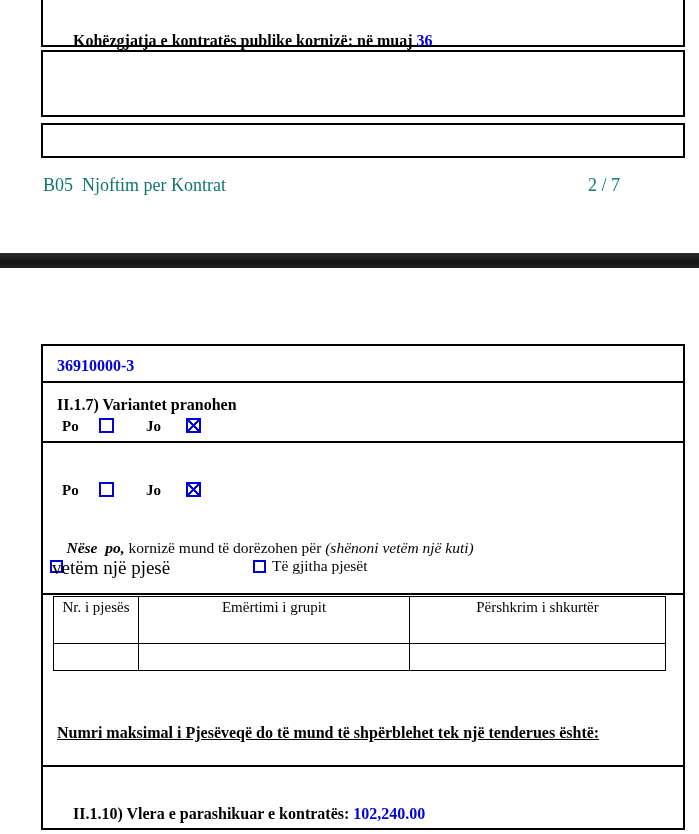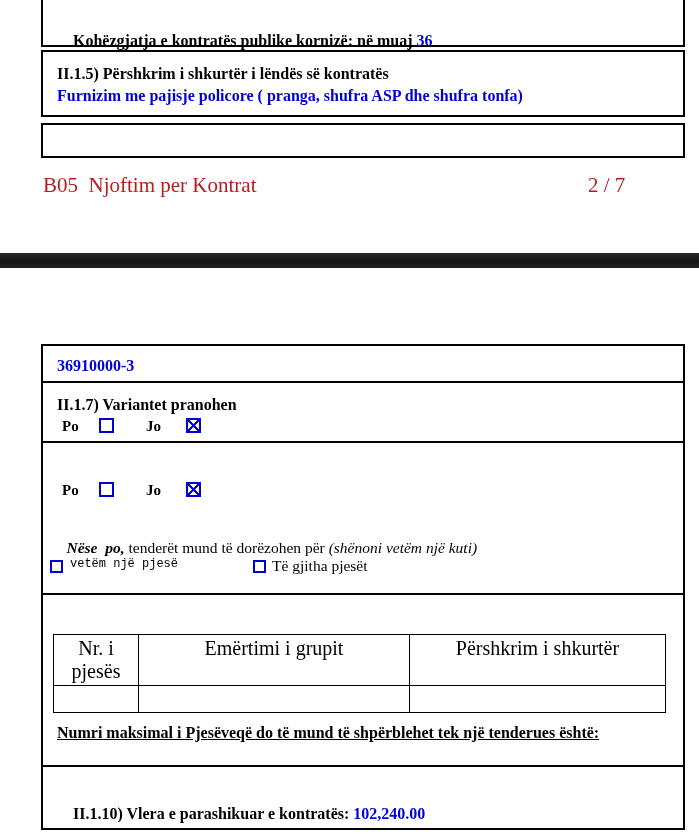--- a/index.html
+++ b/index.html
@@ -6,49 +6,47 @@
   #doc{position:relative;width:699px;height:834px;background:#ffffff;overflow:hidden;
        font-family:"Liberation Serif","DejaVu Serif",serif;color:#000;}
   .abs{position:absolute;white-space:pre;text-align:right;}
   .box{position:absolute;border:2px solid #000;box-sizing:border-box;background:#fff;}
   .hline{position:absolute;height:2px;background:#000;}
   .b{font-weight:bold;}
   .i{font-style:italic;margin-top:19px;}
   .blue{color:var(--blue,#0000d9);}
   .h16{font-size:16px;line-height:20px;}
   .h15{font-size:15px;line-height:19px;}
-  .f14{font-size:21px;line-height:19px;color:#b91c1c;}
+  .f14{font-size:18px;line-height:19px;color:#0f766e;}
   .sepbar{position:absolute;left:0;width:699px;height:15px;
           background:linear-gradient(180deg,#2b2b2b 0%,#161616 55%,#222 100%);}
   .cb{position:absolute;width:15px;height:15px;box-sizing:border-box;
       border:2px solid var(--blue,#0000d9);background:#fff;cursor:pointer;}
   .cb.small{width:13px;height:13px;}
   .cb.checked{background-image:
       linear-gradient(45deg,transparent 41%,var(--blue,#0000d9) 41%,var(--blue,#0000d9) 59%,transparent 59%),
       linear-gradient(135deg,transparent 41%,var(--blue,#0000d9) 41%,var(--blue,#0000d9) 59%,transparent 59%);}
-  table.parts{position:absolute;left:53px;top:634px;width:612px;border-collapse:collapse;
-      table-layout:fixed;font-size:20px;}
+  table.parts{position:absolute;left:53px;top:596px;width:612px;border-collapse:collapse;
+      table-layout:fixed;font-size:15px;}
   table.parts,table.parts td{border:1.5px solid #000;}
   table.parts td{padding:2px 4px;text-align:center;vertical-align:top;background:#fff;}
   .hdr-row td{height:42px;}
   .empty-row td{height:22px;}
 </style>
 </head>
 <body>
 
 <div id="doc">
 
   <div class="box" style="left:41px;top:-12px;width:644px;height:59px;"></div>
   <div class="abs h16 b" style="left:57px;top:11px;">
     <span>Kohëzgjatja e kontratës publike kornizë: në muaj </span><span class="blue">36</span>
   </div>
 
   <div class="box" style="left:41px;top:50px;width:644px;height:67px;"></div>
-  <div class="abs h16 b" style="left:57px;top:64px;">II.1.5) Përshkrim i shkurtër i lëndës së kontratës</div>
-  <div class="abs h16 b blue" style="left:57px;top:86px;">Furnizim me pajisje policore ( pranga, shufra ASP dhe shufra tonfa)</div>
 
   <div class="box" style="left:41px;top:123px;width:644px;height:35px;"></div>
 
   <div class="abs f14" style="left:43px;top:176px;">B05  Njoftim per Kontrat</div>
   <div class="abs f14" style="left:588px;top:176px;">2 / 7</div>
 
   <div class="sepbar" style="top:253px;"></div>
 
   <div class="box" style="left:41px;top:344px;width:644px;height:486px;"></div>
   <div class="hline" style="left:43px;top:381px;width:640px;"></div>
@@ -63,25 +61,25 @@
   <span class="cb" style="left:99px;top:418px;"></span>
   <div class="abs h15 b" style="left:146px;top:417px;">Jo</div>
   <span class="cb checked" style="left:186px;top:418px;"></span>
 
   <div class="abs h15 b" style="left:62px;top:481px;">Po</div>
   <span class="cb" style="left:99px;top:482px;"></span>
   <div class="abs h15 b" style="left:146px;top:481px;">Jo</div>
   <span class="cb checked" style="left:186px;top:482px;"></span>
 
   <div class="abs" style="left:51px;top:521px;font-size:15.5px;">
-    <span class="b i">Nëse  po,</span><span> tenderët mund të dorëzohen për </span><span class="i">(shënoni vetëm një kuti)</span>
+    <span class="b i">Nëse  po,</span><span> kornizë mund të dorëzohen për </span><span class="i">(shënoni vetëm një kuti)</span>
   </div>
 
   <span class="cb small" style="left:50px;top:560px;"></span>
-  <div class="abs" style="left:70px;top:557px;font-size:12px;font-family:Liberation Mono, monospace;">vetëm një pjesë</div>
+  <div class="abs" style="left:52px;top:557px;font-size:19px;">vetëm një pjesë</div>
   <span class="cb small" style="left:253px;top:560px;"></span>
   <div class="abs" style="left:272px;top:557px;font-size:15.5px;">Të gjitha pjesët</div>
 
 
   <table class="parts">
     <colgroup>
         <col style="width:85px">
         <col style="width:271px">
         <col style="width:256px">
       </colgroup>

